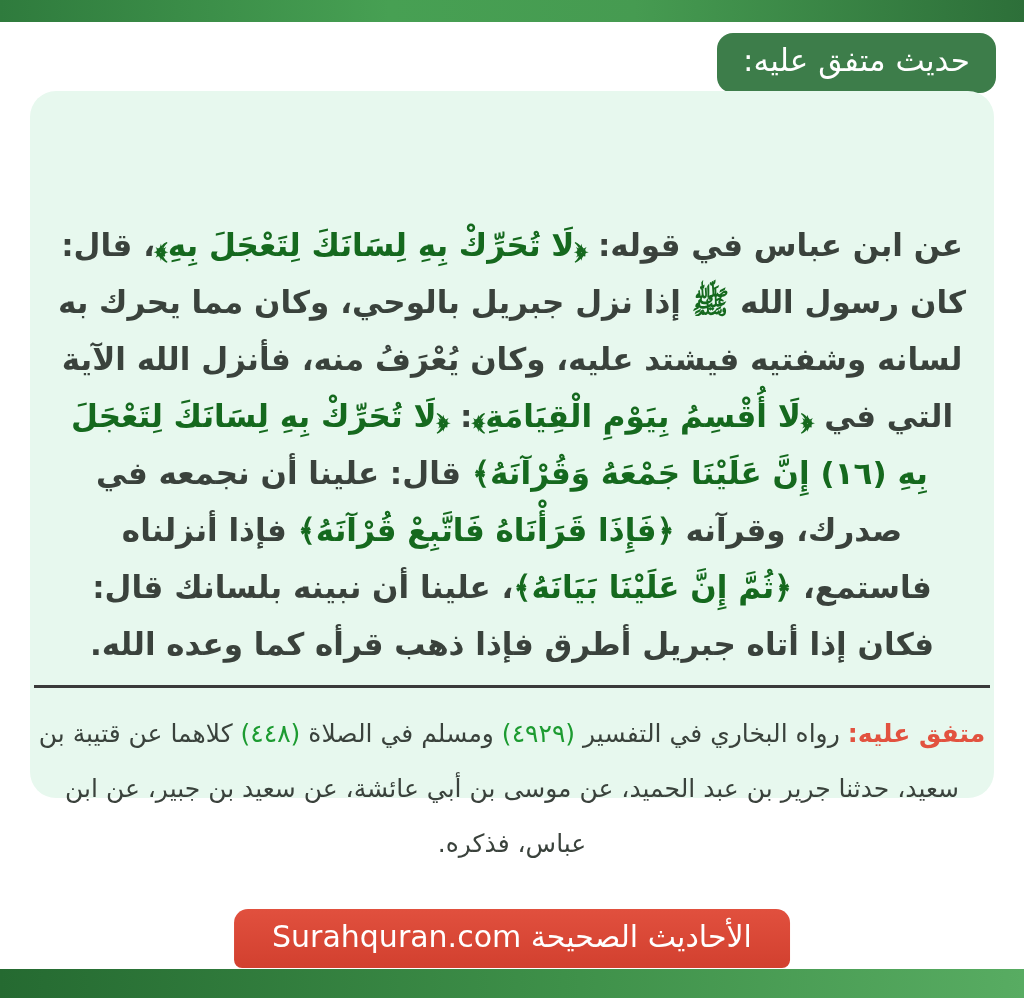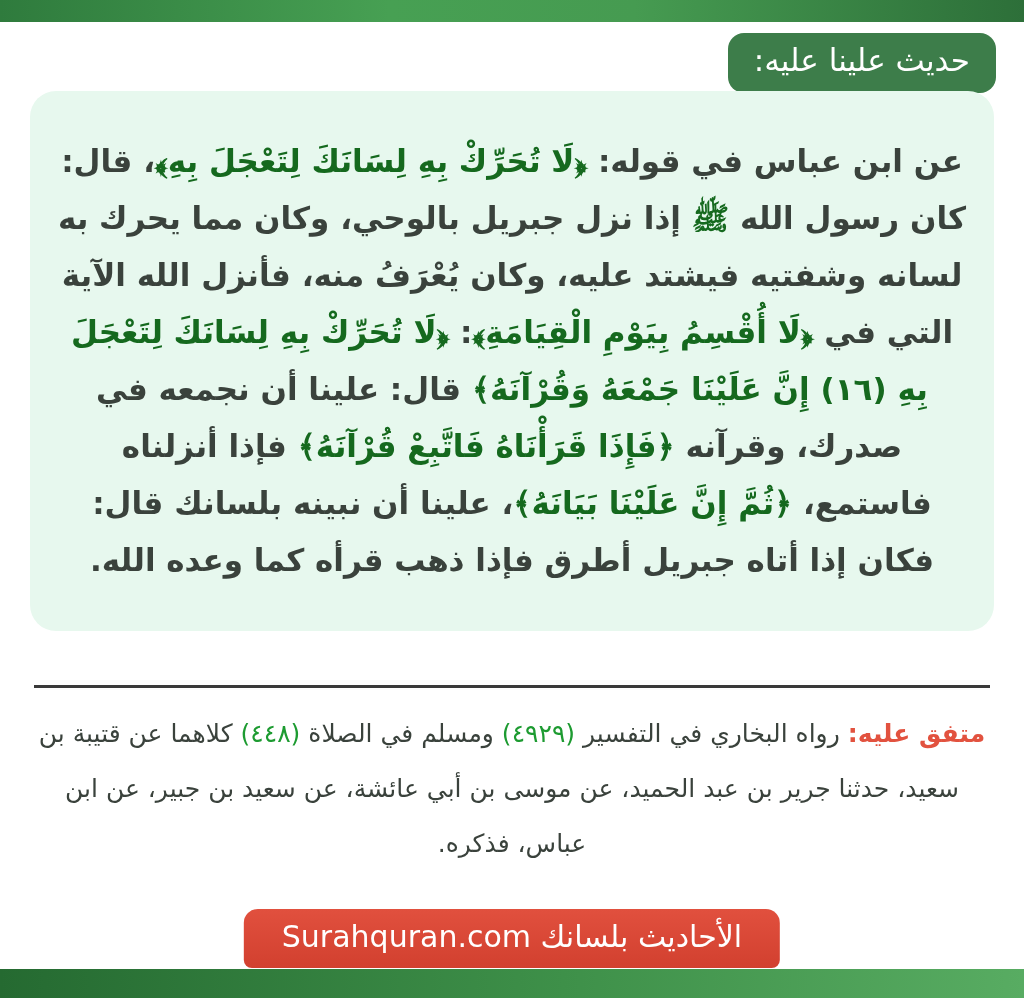--- a/index.html
+++ b/index.html
@@ -13,21 +13,21 @@
     background:linear-gradient(90deg,#2f7b3d 0%,#47a053 38%,#469b51 62%,#2d6f39 100%);
   }
   .header-label{
     position:absolute;top:33px;right:28px;
     background:#3d7d4a;color:#ffffff;
     font-size:31px;line-height:1.2;
     padding:9px 26px 14px 26px;
     border-radius:16px;
   }
   .hadith-box{
-    position:absolute;top:91px;right:30px;left:30px;height:540px;
+    position:absolute;top:91px;right:30px;left:30px;height:707px;
     background:#e7f8ee;border-radius:26px;
     box-sizing:border-box;
     display:flex;align-items:center;justify-content:center;
     padding:18px 26px;
   }
   .hadith-text{
     width:100%;
     text-align:center;
     font-size:31px;font-weight:bold;
     line-height:57px;
@@ -58,25 +58,25 @@
   .bottom-bar{
     position:absolute;bottom:0;left:0;width:1024px;height:29px;
     background:linear-gradient(90deg,#256a31 0%,#3e9049 55%,#58ac62 100%);
   }
 </style>
 </head>
 <body>
 
 <div class="top-bar"></div>
 
-<div class="header-label">حديث علينا عليه:</div>
+<div class="header-label">حديث متفق عليه:</div>
 
 <div class="hadith-box">
   <div class="hadith-text"><span class="seg-normal">عن ابن عباس في قوله: </span><span class="seg-quran">﴿لَا تُحَرِّكْ بِهِ لِسَانَكَ لِتَعْجَلَ بِهِ﴾</span><span class="seg-normal">، قال: كان رسول الله </span><span class="seg-quran">ﷺ</span><span class="seg-normal"> إذا نزل جبريل بالوحي، وكان مما يحرك به لسانه وشفتيه فيشتد عليه، وكان يُعْرَفُ منه، فأنزل الله الآية التي في </span><span class="seg-quran">﴿لَا أُقْسِمُ بِيَوْمِ الْقِيَامَةِ﴾</span><span class="seg-normal">: </span><span class="seg-quran">﴿لَا تُحَرِّكْ بِهِ لِسَانَكَ لِتَعْجَلَ بِهِ (١٦) إِنَّ عَلَيْنَا جَمْعَهُ وَقُرْآنَهُ﴾</span><span class="seg-normal"> قال: علينا أن نجمعه في صدرك، وقرآنه </span><span class="seg-quran">﴿فَإِذَا قَرَأْنَاهُ فَاتَّبِعْ قُرْآنَهُ﴾</span><span class="seg-normal"> فإذا أنزلناه فاستمع، </span><span class="seg-quran">﴿ثُمَّ إِنَّ عَلَيْنَا بَيَانَهُ﴾</span><span class="seg-normal">، علينا أن نبينه بلسانك قال: فكان إذا أتاه جبريل أطرق فإذا ذهب قرأه كما وعده الله.</span></div>
 </div>
 
 <div class="separator"></div>
 
 <div class="attribution"><span class="seg-label">متفق عليه:</span><span class="seg-normal"> رواه البخاري في التفسير </span><span class="seg-ref">(٤٩٢٩)</span><span class="seg-normal"> ومسلم في الصلاة </span><span class="seg-ref">(٤٤٨)</span><span class="seg-normal"> كلاهما عن قتيبة بن سعيد، حدثنا جرير بن عبد الحميد، عن موسى بن أبي عائشة، عن سعيد بن جبير، عن ابن عباس، فذكره.</span></div>
 
-<div class="footer-badge">الأحاديث بلسانك Surahquran.com</div>
+<div class="footer-badge">الأحاديث الصحيحة Surahquran.com</div>
 
 <div class="bottom-bar"></div>
 
 </body></html>

